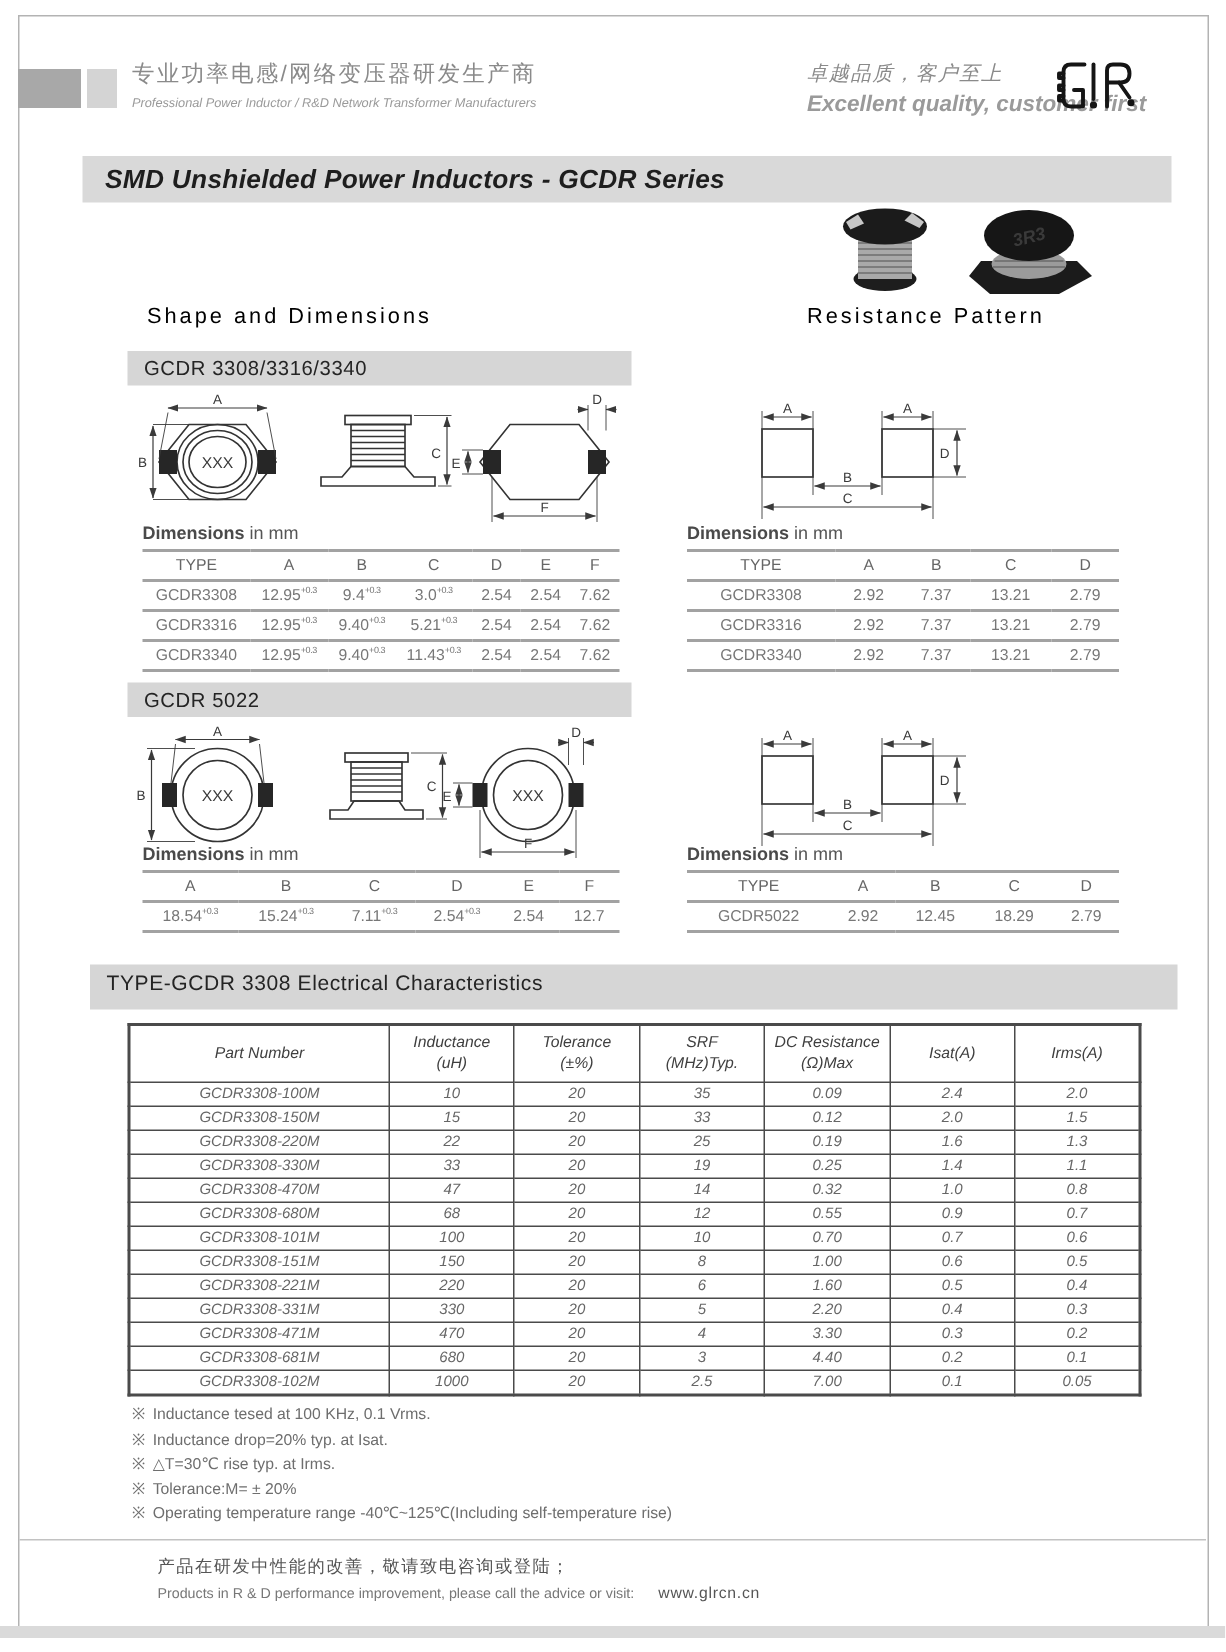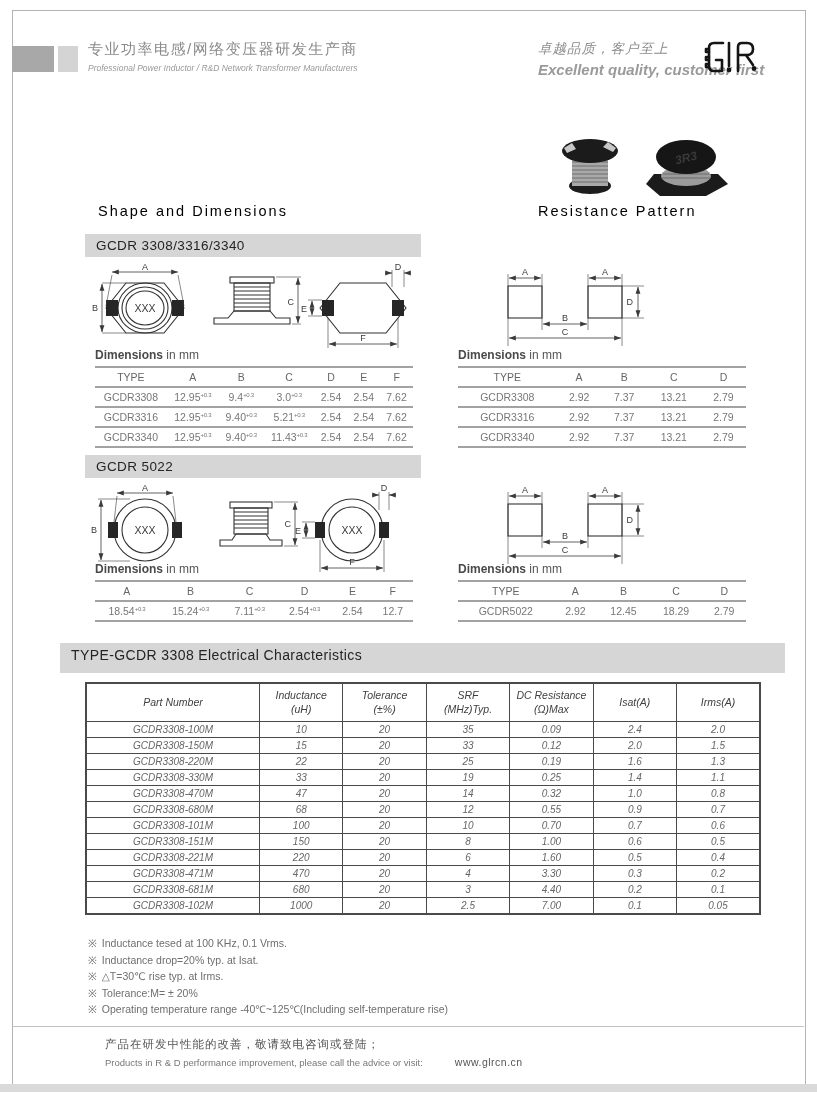--- a/index.html
+++ b/index.html
@@ -60,21 +60,21 @@
   .elec-table th:first-child{width:168px;}
 
   
   .notes{position:absolute;left:88px;top:936px;font-size:10.5px;color:#6e6e6e;}
   .note{margin-bottom:2px;line-height:14.5px;}
   .note .marker{margin-right:5px;}
   .footer-rule{position:absolute;left:13px;top:1026px;width:791px;border-top:1px solid #c2c2c2;}
   .footer{position:absolute;left:105px;top:1037px;}
   .footer-cn{font-size:11.5px;color:#555;letter-spacing:1px;}
   .footer-en{font-size:9.5px;color:#777;margin-top:4px;}
-  .footer-url{margin-left:32px;color:#555;font-size:10.5px;letter-spacing:0.5px;}
+  .footer-url{margin-left:16px;color:#555;font-size:10.5px;letter-spacing:0.5px;}
   .bottom-bar{position:absolute;left:0;top:1084px;width:817px;height:8px;background:#dadada;}
 </style>
 </head>
 <body>
 
 <div class="page">
   <div class="page-border"></div>
 
   <svg width="0" height="0" style="position:absolute" aria-hidden="true">
     <defs>
@@ -101,20 +101,23 @@
         <path d="M8,13 h-3 v3 h3 M8,21 h-3 v3 h3 M8,28 h-3 v3 h3"></path>
         <path d="M28,7 V30"></path>
         <path d="M37,35 V11 Q37,7 41,7 H46 Q52,7 52,13 Q52,19 46,19 H37"></path>
         <path d="M45,19 L52,29"></path>
       </g>
       <circle cx="28" cy="34" r="2.4" fill="#151515"></circle>
       <circle cx="53" cy="32.5" r="2.4" fill="#151515"></circle>
     </svg>
   </div>
 
+  <div class="title-bar">
+    <span>SMD Unshielded Power Inductors - GCDR Series</span>
+  </div>
 
   <div class="products">
     <svg width="200" height="68" viewBox="0 0 200 68">
       <g>
         <ellipse cx="42" cy="52" rx="21" ry="8" fill="#1d1d1d"></ellipse>
         <rect x="24" y="24" width="36" height="28" fill="#a9a9a9"></rect>
         <g stroke="#6e6e6e" stroke-width="1">
           <line x1="24" y1="28" x2="60" y2="28"></line>
             <line x1="24" y1="32" x2="60" y2="32"></line>
           <line x1="24" y1="36" x2="60" y2="36"></line>
@@ -532,20 +535,29 @@
         <tr>
           <td>GCDR3308-221M</td>
           <td>220</td>
           <td>20</td>
           <td>6</td>
           <td>1.60</td>
           <td>0.5</td>
           <td>0.4</td>
         </tr>
         <tr>
+          <td>GCDR3308-331M</td>
+          <td>330</td>
+          <td>20</td>
+          <td>5</td>
+          <td>2.20</td>
+          <td>0.4</td>
+          <td>0.3</td>
+        </tr>
+        <tr>
           <td>GCDR3308-471M</td>
           <td>470</td>
           <td>20</td>
           <td>4</td>
           <td>3.30</td>
           <td>0.3</td>
           <td>0.2</td>
         </tr>
         <tr>
           <td>GCDR3308-681M</td>

